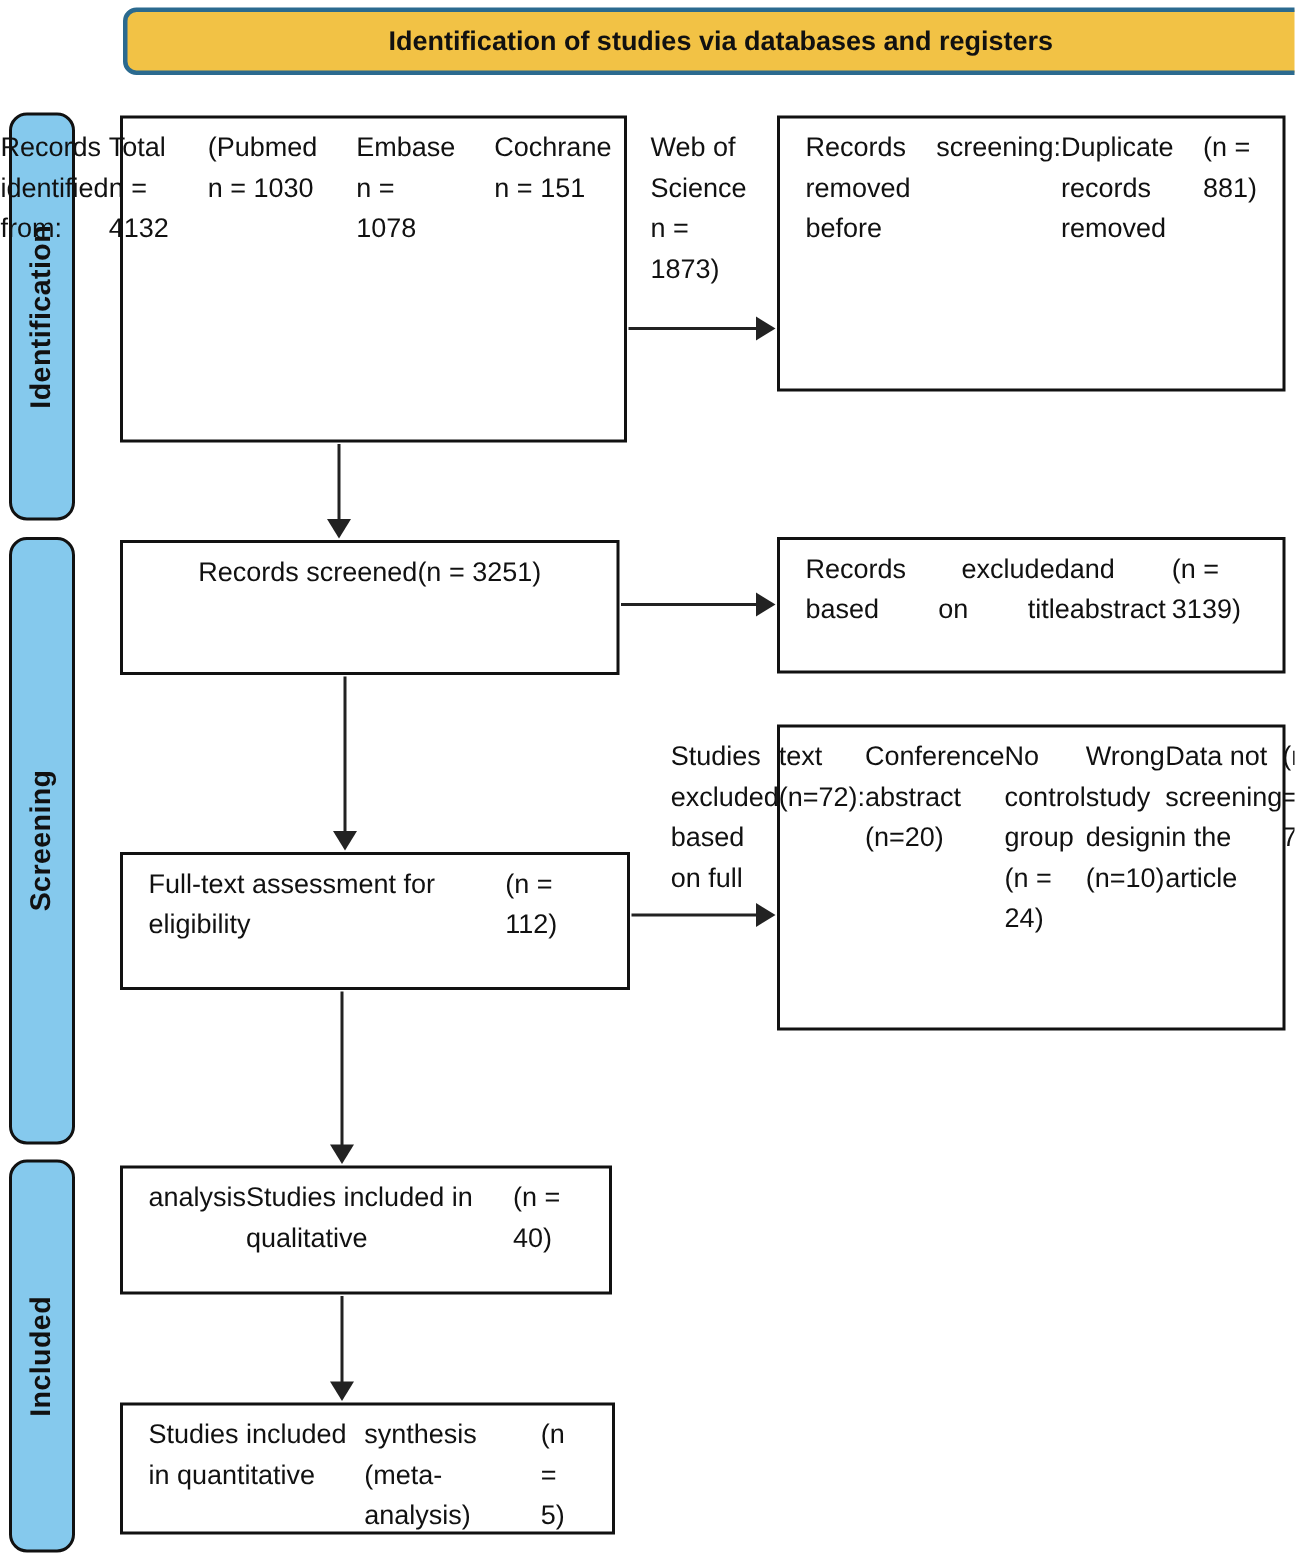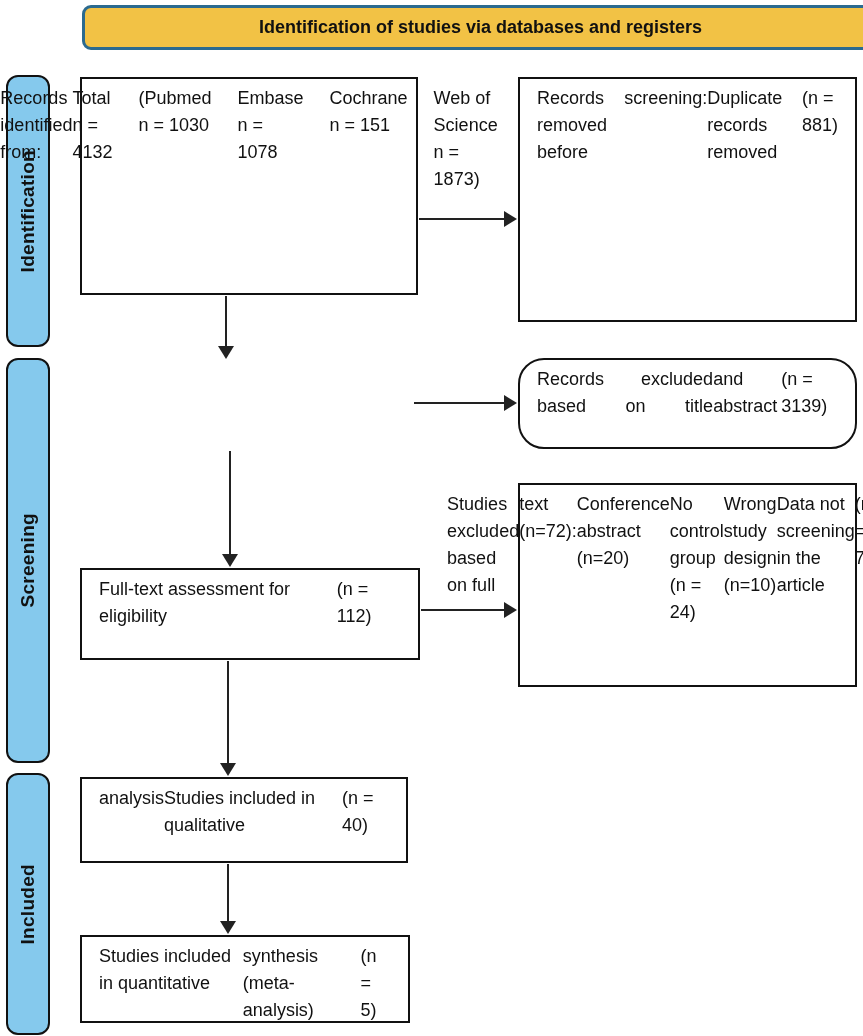--- a/index.html
+++ b/index.html
@@ -60,23 +60,23 @@
     display: flex; flex-direction: row; justify-content: center;
     padding: 6px 17px;
     font-size: 18px;
     line-height: 27px;
   }
   .box .line { min-height: 27px; }
   .box .indent { padding-left: 26px; }
   .box .justify-line { text-align: justify; text-align-last: justify; }
 
   #box-records-identified { left: 80px;  top: 77px;  width: 338px; height: 218px; }
-  #box-records-removed    { left: 518px; top: 77px;  width: 339px; height: 245px; }
+  #box-records-removed    { left: 518px; top: 77px;  width: 339px; height: 184px; }
   #box-records-screened   { left: 80px;  top: 360px; width: 333px; height: 90px;  }
-  #box-records-excluded   { left: 518px; top: 358px; width: 339px; height: 91px; border-radius: 26px;  }
+  #box-records-excluded   { left: 518px; top: 358px; width: 339px; height: 91px;  }
   #box-fulltext           { left: 80px;  top: 568px; width: 340px; height: 92px;  }
   #box-studies-excluded   { left: 518px; top: 483px; width: 339px; height: 204px; }
   #box-qualitative        { left: 80px;  top: 777px; width: 328px; height: 86px;  }
   #box-quantitative       { left: 80px;  top: 935px; width: 330px; height: 88px;  }
 
   .arrow-v {
     position: absolute;
     width: 2px;
     background: var(--arrow);
   }
@@ -137,20 +137,24 @@
     <div class="line indent">Web of Science n = 1873)</div>
   </div>
 
   <div class="box" id="box-records-removed">
     <div class="line">Records removed before</div>
     <div class="line">screening:</div>
     <div class="line">Duplicate records removed</div>
     <div class="line">(n = 881)</div>
   </div>
 
+  <div class="box" id="box-records-screened">
+    <div class="line">Records screened</div>
+    <div class="line">(n = 3251)</div>
+  </div>
 
   <div class="box" id="box-records-excluded">
     <div class="line justify-line">Records excluded based on title</div>
     <div class="line">and abstract</div>
     <div class="line">(n = 3139)</div>
   </div>
 
   <div class="box" id="box-fulltext">
     <div class="line">Full-text assessment for eligibility</div>
     <div class="line">(n = 112)</div>

